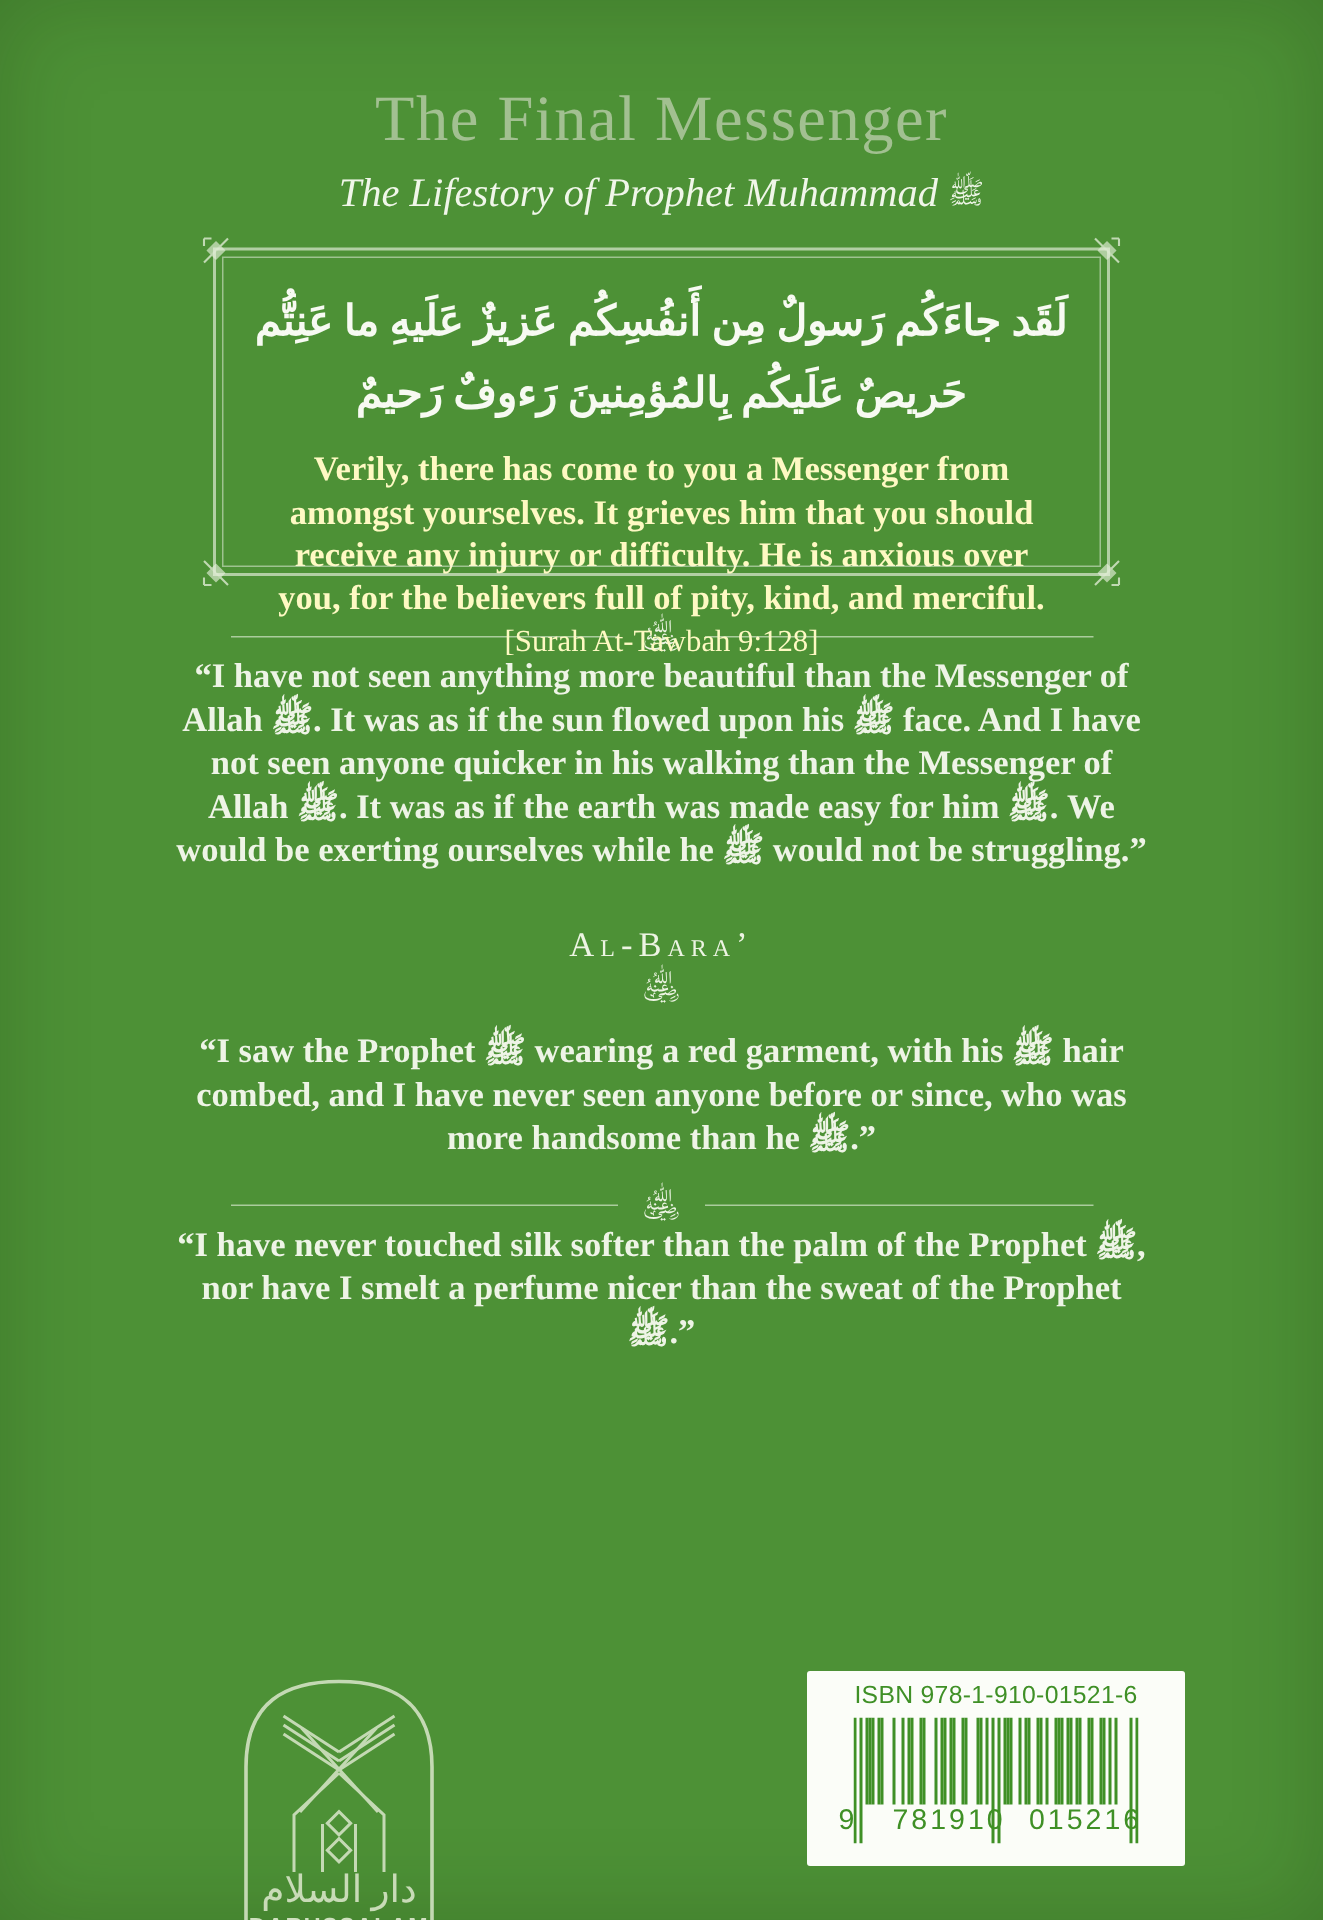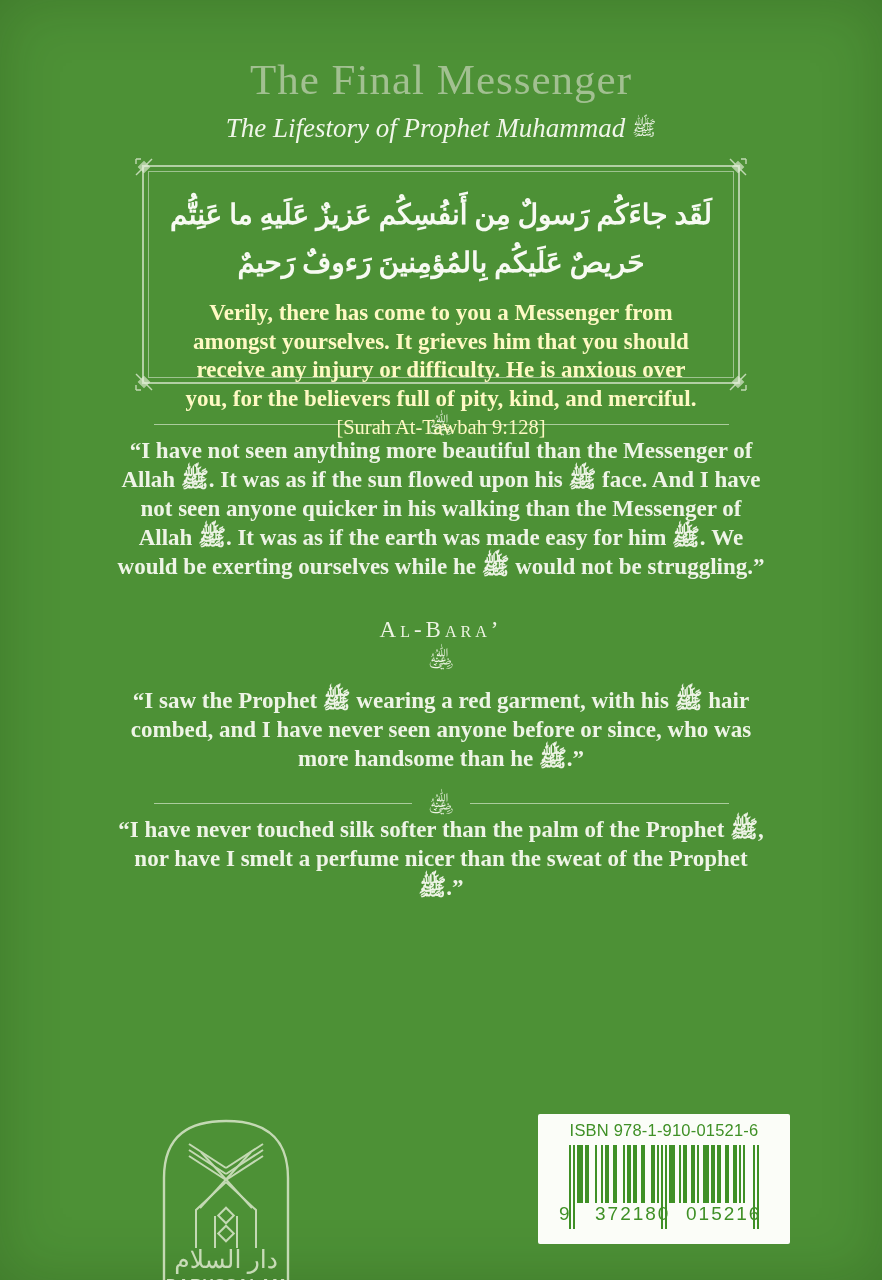--- a/index.html
+++ b/index.html
@@ -257,20 +257,20 @@
             <rect x="158" y="0" width="2" height="58" fill="#3f9026"></rect>
             <rect x="164" y="0" width="2" height="58" fill="#3f9026"></rect>
             <rect x="166" y="0" width="2" height="58" fill="#3f9026"></rect>
             <rect x="170" y="0" width="2" height="58" fill="#3f9026"></rect>
             <rect x="174" y="0" width="2" height="58" fill="#3f9026"></rect>
             <rect x="184" y="0" width="2" height="84" fill="#3f9026"></rect>
             <rect x="188" y="0" width="2" height="84" fill="#3f9026"></rect>
           </svg>
         <div class="bc-nums">
           <span class="bc-g1">9</span>
-          <span class="bc-g2">372180</span>
+          <span class="bc-g2">781910</span>
           <span class="bc-g3">015216</span>
         </div>
       </div>
     </div>
 
   </div>
 </div>
 
 </body></html>

